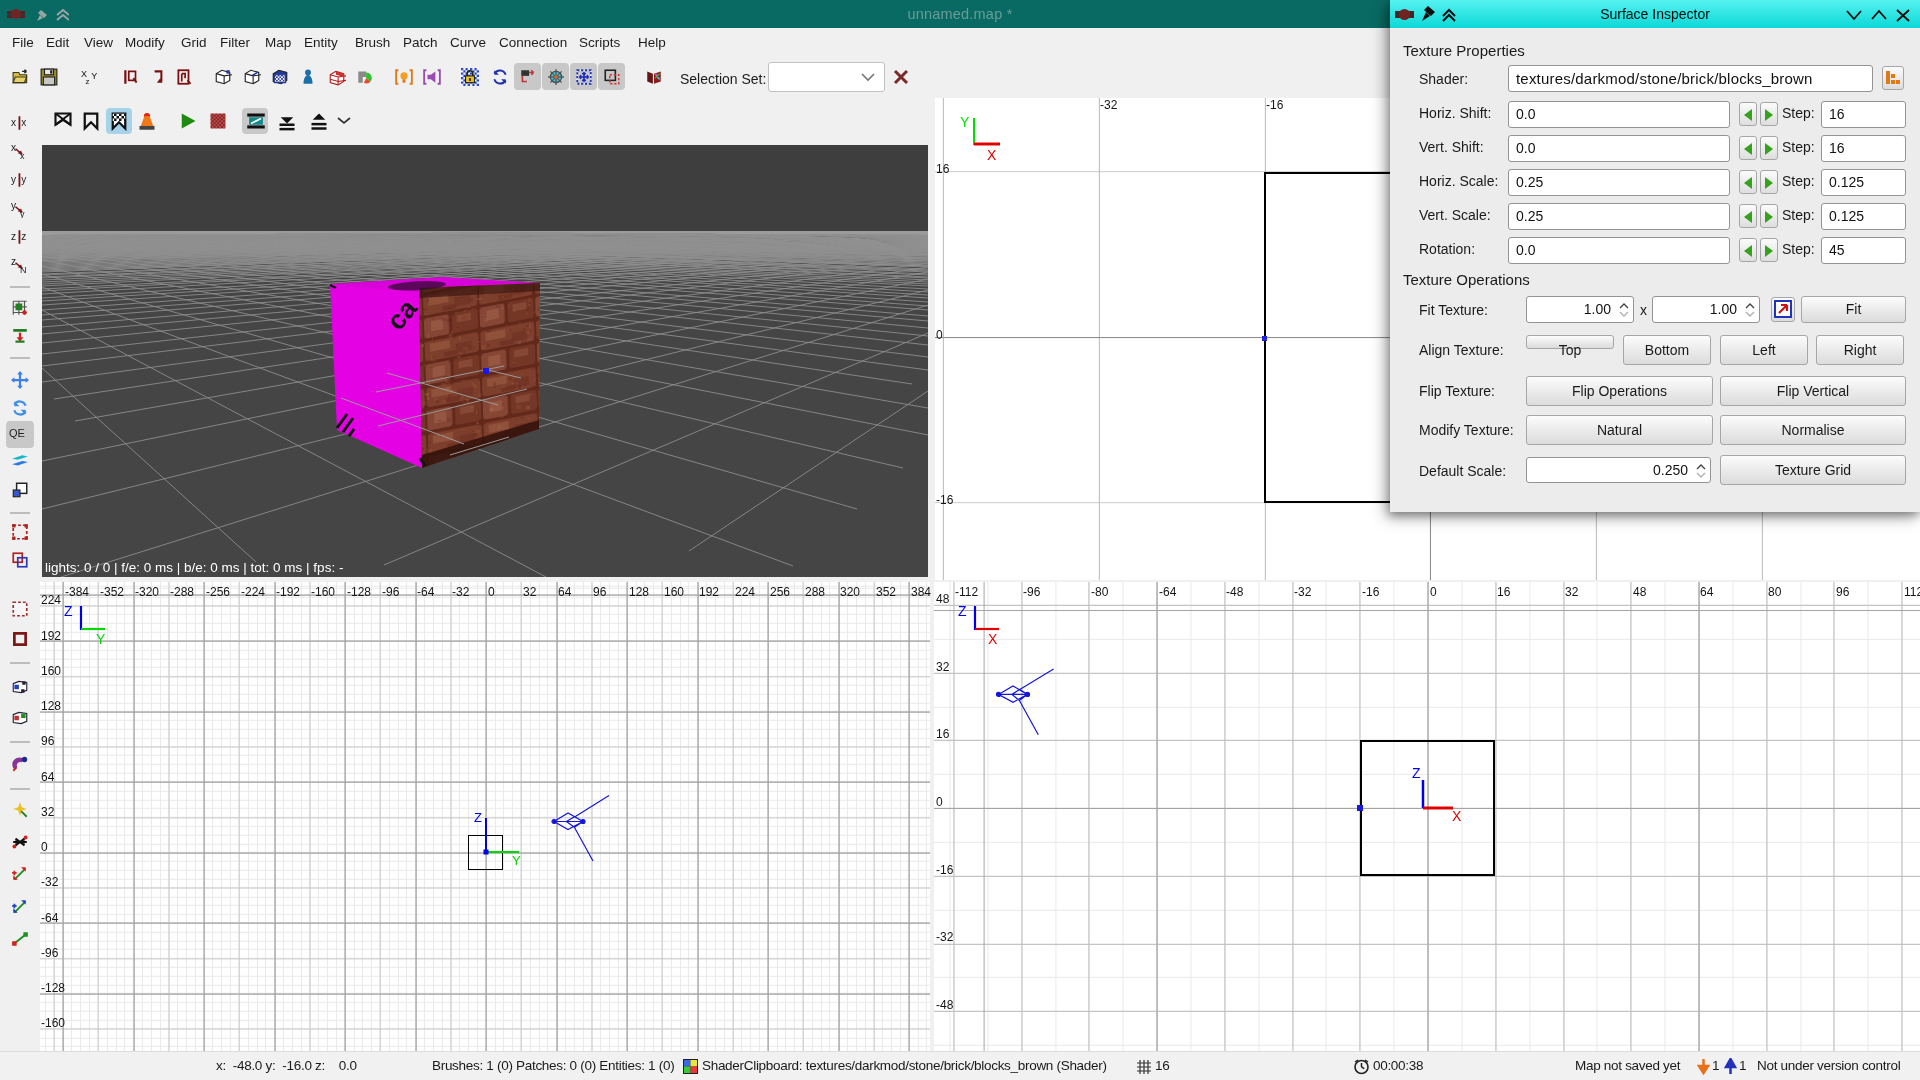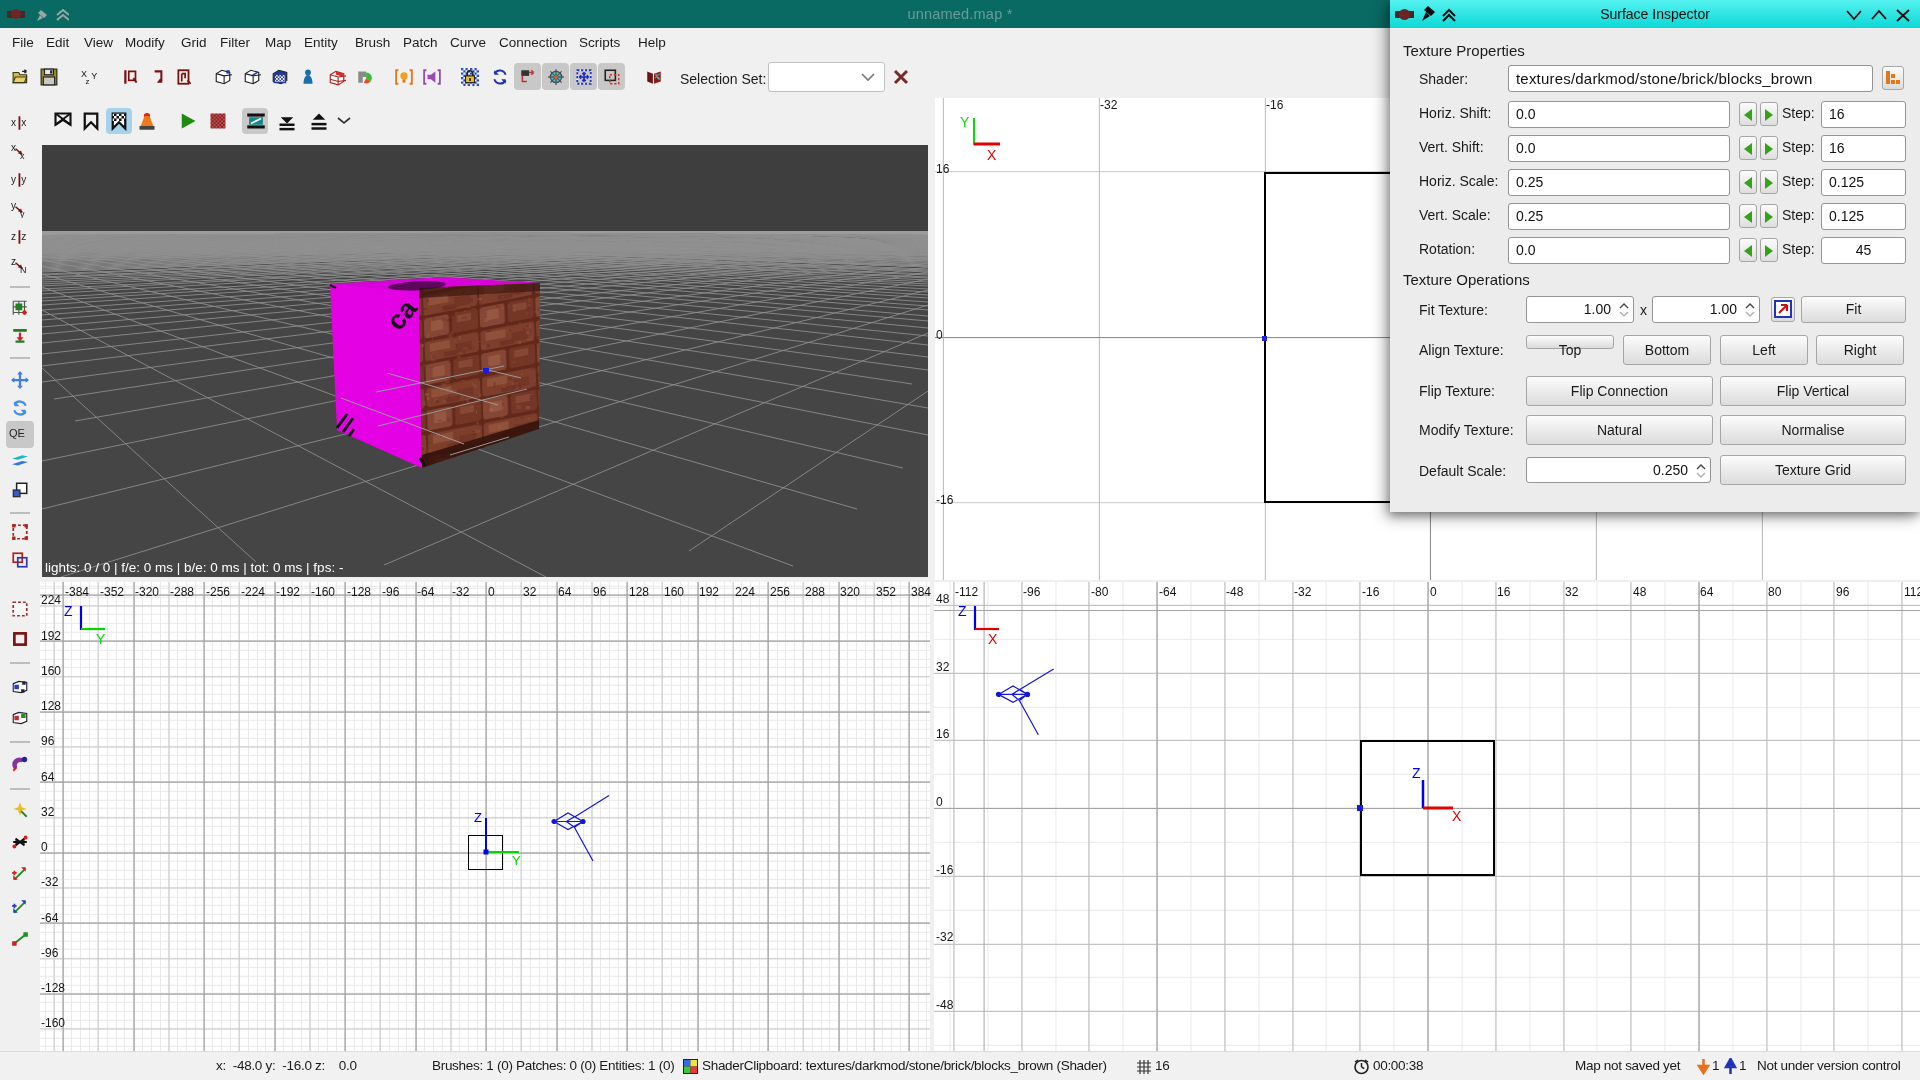--- a/index.html
+++ b/index.html
@@ -931,21 +931,21 @@
 <div class="dinput" style="left:431px;top:203px;width:85px;height:27px;text-align:left;padding-right:7px">0.125</div>
 <div class="dlabel" style="left:29px;top:241px">Rotation:</div>
 <div class="dinput" style="left:118px;top:237px;width:222px;height:27px;text-align:left;padding-right:7px">0.0</div>
 <div class="arrbtn arrl" style="left:349px;top:238px">
         <i></i>
       </div>
 <div class="arrbtn arrr" style="left:370px;top:238px">
         <i></i>
       </div>
 <div class="dlabel" style="left:392px;top:241px">Step:</div>
-<div class="dinput" style="left:431px;top:237px;width:85px;height:27px;text-align:center;padding-right:7px">45</div>
+<div class="dinput" style="left:431px;top:237px;width:85px;height:27px;text-align:left;padding-right:7px">45</div>
 <div class="dheader" style="left:13px;top:271px">Texture Operations</div>
 <div class="dlabel" style="left:29px;top:302px">Fit Texture:</div>
 <div class="spin" style="left:136px;top:296px;width:108px;height:27px;line-height:25px;padding-right:22px">1.00<svg style="position:absolute;right:3px;top:4px" width="12" height="18">
           <path d="M2 7l4-4 4 4" stroke="#444" stroke-width="1.4" fill="none"></path>
           <path d="M2 11l4 4 4-4" stroke="#b0b0b0" stroke-width="1.4" fill="none"></path>
         </svg></div>
 <div class="dlabel" style="left:250px;top:302px">x</div>
 <div class="spin" style="left:262px;top:296px;width:108px;height:27px;line-height:25px;padding-right:22px">1.00<svg style="position:absolute;right:3px;top:4px" width="12" height="18">
           <path d="M2 7l4-4 4 4" stroke="#444" stroke-width="1.4" fill="none"></path>
           <path d="M2 11l4 4 4-4" stroke="#b0b0b0" stroke-width="1.4" fill="none"></path>
@@ -955,21 +955,21 @@
         <rect x="1" y="1" width="16" height="16" fill="#fff" stroke="#2233bb" stroke-width="2"></rect>
         <path d="M5 13L13 5M13 5h-6M13 5v6" stroke="#cc1111" stroke-width="2.2" fill="none"></path>
       </svg>
 <div class="dbtn" style="left:411px;top:296px;width:105px;height:27px;line-height:25px;font-size:14px">Fit</div>
 <div class="dlabel" style="left:29px;top:342px">Align Texture:</div>
 <div class="dbtn" style="left:136px;top:335px;width:88px;height:14px;line-height:28px;font-size:14px">Top</div>
 <div class="dbtn" style="left:233px;top:335px;width:88px;height:30px;line-height:28px;font-size:14px">Bottom</div>
 <div class="dbtn" style="left:330px;top:335px;width:88px;height:30px;line-height:28px;font-size:14px">Left</div>
 <div class="dbtn" style="left:426px;top:335px;width:88px;height:30px;line-height:28px;font-size:14px">Right</div>
 <div class="dlabel" style="left:29px;top:383px">Flip Texture:</div>
-<div class="dbtn" style="left:136px;top:376px;width:187px;height:30px;line-height:28px;font-size:14px">Flip Connection</div>
+<div class="dbtn" style="left:136px;top:376px;width:187px;height:30px;line-height:28px;font-size:14px">Flip Operations</div>
 <div class="dbtn" style="left:330px;top:376px;width:186px;height:30px;line-height:28px;font-size:14px">Flip Vertical</div>
 <div class="dlabel" style="left:29px;top:422px">Modify Texture:</div>
 <div class="dbtn" style="left:136px;top:415px;width:187px;height:30px;line-height:28px;font-size:14px">Natural</div>
 <div class="dbtn" style="left:330px;top:415px;width:186px;height:30px;line-height:28px;font-size:14px">Normalise</div>
 <div class="dlabel" style="left:29px;top:463px">Default Scale:</div>
 <div class="spin" style="left:136px;top:457px;width:185px;height:26px;line-height:24px;padding-right:22px">0.250<svg style="position:absolute;right:3px;top:4px" width="12" height="18">
           <path d="M2 7l4-4 4 4" stroke="#444" stroke-width="1.4" fill="none"></path>
           <path d="M2 11l4 4 4-4" stroke="#b0b0b0" stroke-width="1.4" fill="none"></path>
         </svg></div>
 <div class="dbtn" style="left:330px;top:455px;width:186px;height:30px;line-height:28px;font-size:14px">Texture Grid</div>

